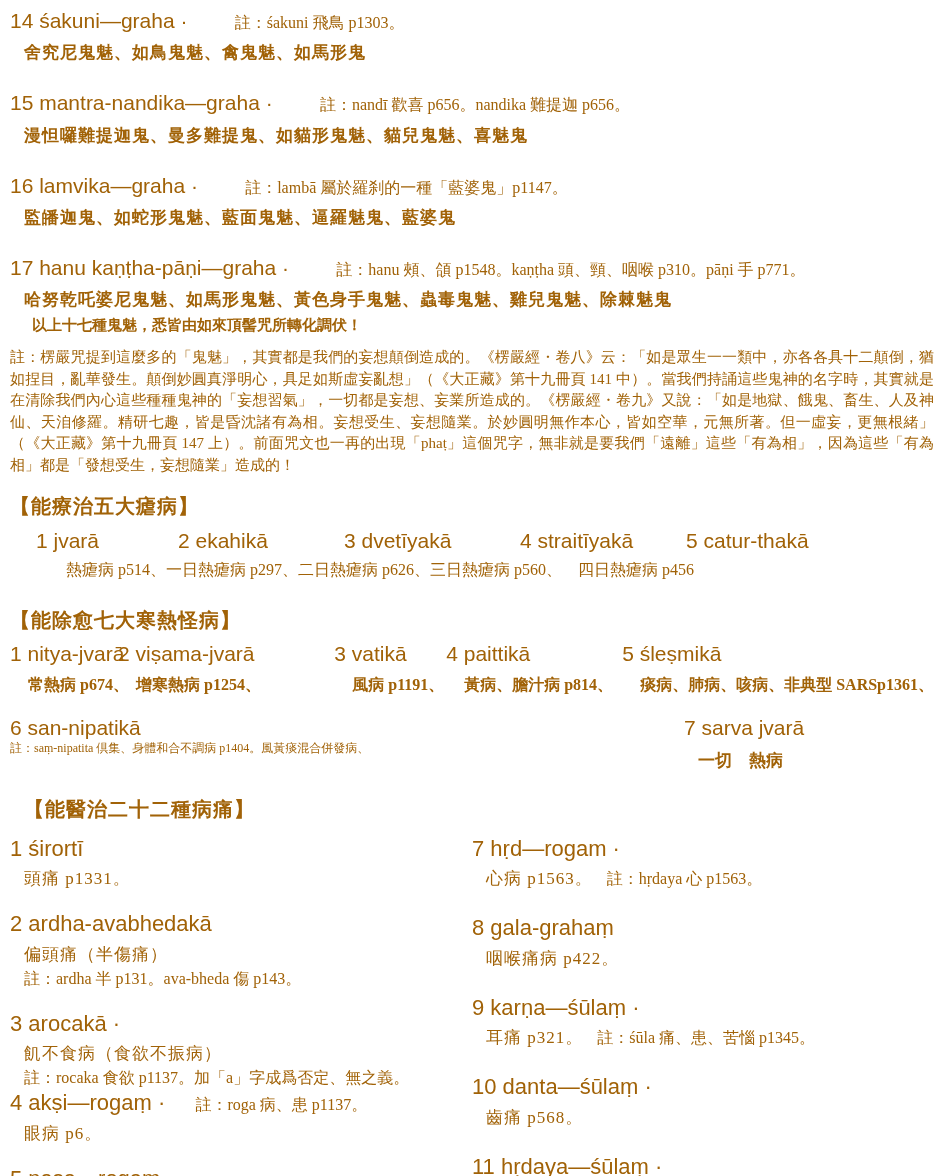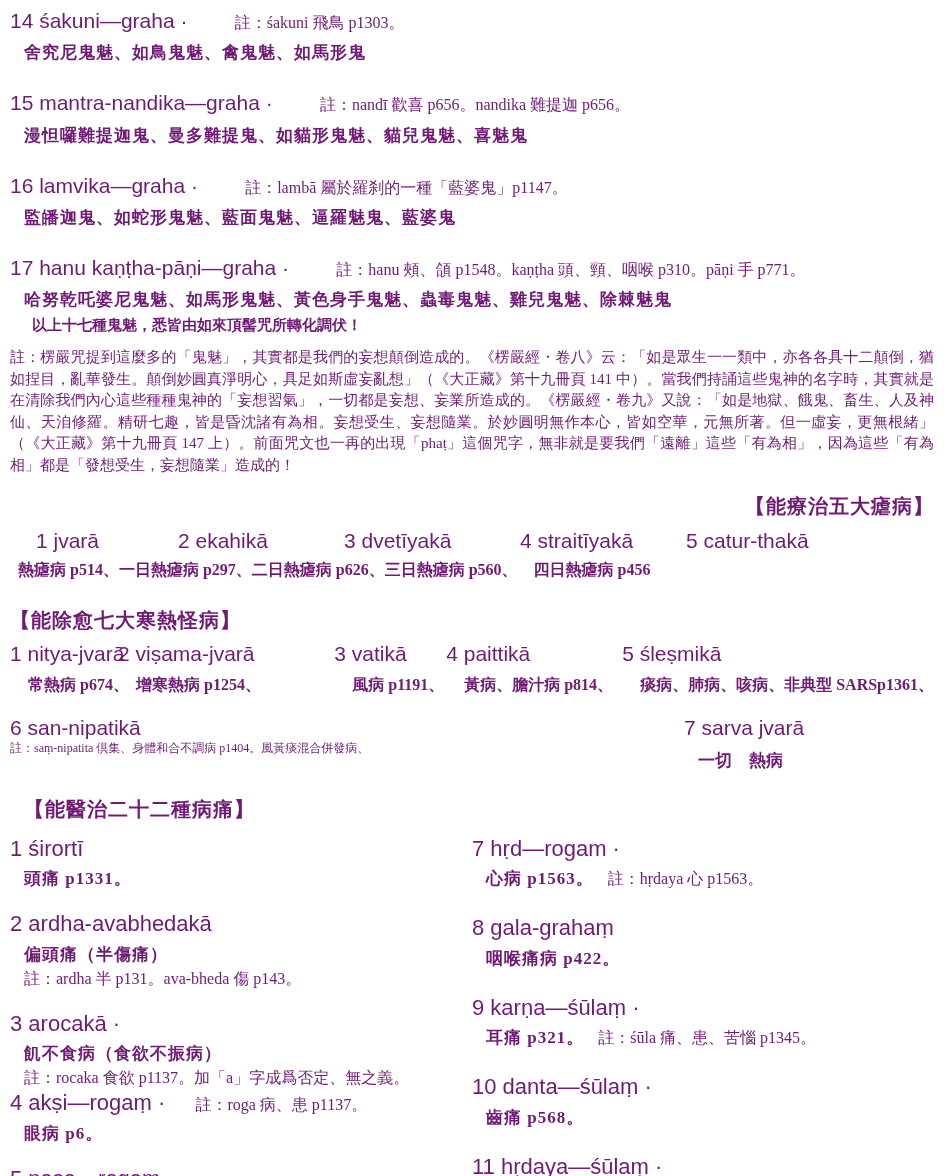--- a/index.html
+++ b/index.html
@@ -1,45 +1,45 @@
 <!DOCTYPE html>
 <html><head>
 <meta charset="utf-8">
 <style>
   html,body { margin:0; padding:0; background:#f2f2f2; }
   .page {
     width:944px; height:1176px; margin:0 auto; background:#ffffff;
-    color:#701a75; overflow:hidden; box-sizing:border-box;
+    color:#a16207; overflow:hidden; box-sizing:border-box;
     padding:8px 10px 0 10px;
     font-family:"Liberation Serif", serif;
   }
   .latin-term { font-family:"Liberation Sans", sans-serif; }
 
   
   .graha-item { margin-bottom:26px; }
   .graha-head { font-size:21px; line-height:1.25; }
   .graha-head .inline-note { margin-left:42px; }
   .inline-note { font-size:16px; font-family:"Liberation Serif", serif; font-weight:normal; }
   .gloss-line { font-size:17px; font-weight:bold; padding-left:14px; margin-top:7px; letter-spacing:1px; }
   .summary-line { font-size:15px; font-weight:bold; padding-left:22px; margin-top:5px; }
 
   
   .commentary { font-size:15px; line-height:1.44; text-align:justify; margin-top:12px; }
 
   
   .section-heading { font-size:20px; font-weight:bold; letter-spacing:1px; }
-  .fever-heading { margin-top:16px;text-align:right; }
+  .fever-heading { margin-top:16px; }
   .cold-heading  { margin-top:26px; }
   .pain-heading  { margin-top:24px; padding-left:14px; }
 
   
   .fever-terms { display:flex; font-size:21px; margin-top:9px; font-family:"Liberation Sans", sans-serif;margin-left:26px; }
   .fever-terms .ft1 { width:142px; } .fever-terms .ft2 { width:166px; }
   .fever-terms .ft3 { width:176px; } .fever-terms .ft4 { width:166px; }
-  .fever-defs { font-size:16px; font-weight:bold; margin-top:7px; padding-left:8px; }
+  .fever-defs { font-size:16px; font-weight:normal; margin-top:7px; padding-left:8px;margin-left:48px; }
 
   
   .cold-columns { display:flex; margin-top:8px; }
   .cold-col .cold-term { font-size:21px; font-family:"Liberation Sans", sans-serif; white-space:nowrap; }
   .cold-col .cold-def  { font-size:16px; font-weight:bold; margin-top:9px; padding-left:18px; white-space:nowrap; }
   .cc1 { width:108px; } .cc2 { width:236px; } .cc3 { width:122px; } .cc4 { width:192px; }
   .cold-extra-row { display:flex; justify-content:space-between; margin-top:20px; }
   .cold-extra-left  { }
   .cold-extra-right { width:250px; }
   .cold-extra-term { font-size:21px; font-family:"Liberation Sans", sans-serif; }
@@ -49,21 +49,21 @@
   
   .pain-columns { display:flex; margin-top:12px; }
   .pain-col-left  { width:462px; }
   .pain-col-right { flex:1; }
   .pain-item { margin-bottom:20px; }
   .pain-col-right .pain-item { margin-bottom:24px; }
   .pain-item.tight { margin-bottom:0; }
   .pain-head { font-size:22px; line-height:1.25; font-family:"Liberation Sans", sans-serif; }
   .pain-head .inline-note { margin-left:24px; }
   .pain-gloss { margin-top:5px; padding-left:14px; }
-  .pain-gloss .cjk-bold { font-size:17px; font-weight:bold; letter-spacing:1px; }
+  .pain-gloss .cjk-bold { font-size:17px; font-weight:normal; letter-spacing:1px; }
   .pain-gloss .inline-note { margin-left:10px; letter-spacing:0; }
   .pain-line2 { font-size:16px; padding-left:14px; margin-top:3px; }
 </style>
 </head>
 <body>
 
 <div class="page">
 
   <div>
 

